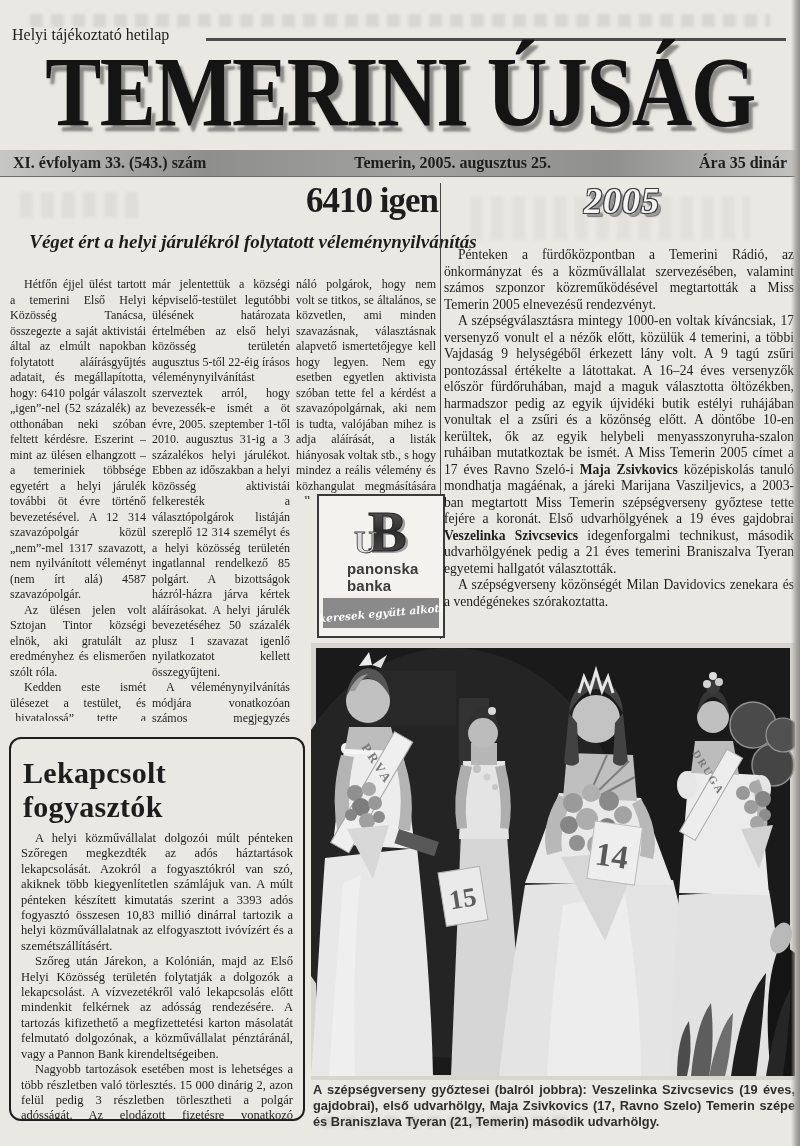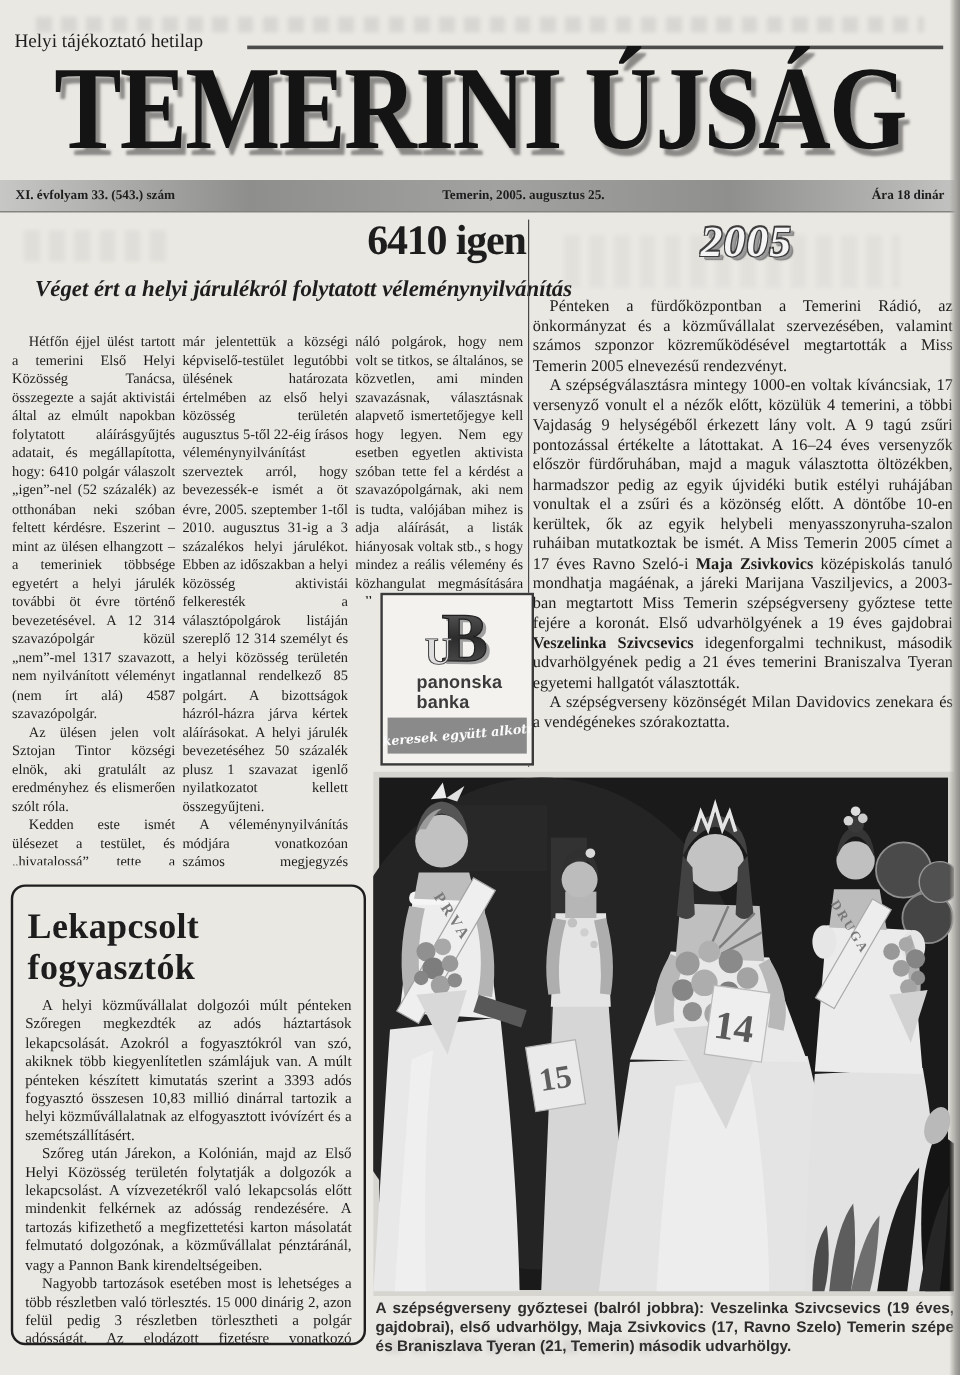--- a/index.html
+++ b/index.html
@@ -12,21 +12,21 @@
   
   .tagline{position:absolute;left:12px;top:26px;font-weight:normal;font-size:16px;}
   .tagline-rule{position:absolute;left:206px;top:38px;width:580px;height:2.5px;background:#4c4c4c;}
   .title{position:absolute;left:0;top:42px;width:800px;text-align:center;font-weight:bold;
          font-size:84px;line-height:1;letter-spacing:-1.5px;color:#141414;
          transform:scaleY(1.18);transform-origin:center top;
          text-shadow:4px 5px 2px rgba(60,60,60,.55);white-space:nowrap;}
   .infobar{position:absolute;left:0;top:150px;width:800px;height:27px;box-sizing:border-box;
            background:linear-gradient(90deg,#c7c7c5,#8e8e8c 26%,#a2a2a0 52%,#8f8f8d 76%,#c3c3c1);
            border-bottom:1px solid #6d6d6b;display:flex;align-items:center;
-           justify-content:space-between;padding:0 13px;font-weight:bold;font-size:11px;}
+           justify-content:space-between;padding:0 13px;font-weight:bold;font-size:16px;}
   
   .headline{position:absolute;left:8px;top:181px;width:430px;text-align:right;
             font-size:35px;font-weight:bold;letter-spacing:-1px;}
   .subhead{position:absolute;left:0;top:231px;width:450px;text-align:center;
            font-size:19px;font-style:italic;font-weight:bold;padding-left:28px;}
   .vrule{position:absolute;left:440px;top:183px;width:1px;height:456px;background:#474747;}
   .col{position:absolute;top:259px;font-size:12px;line-height:15.5px;text-align:justify;overflow:hidden;margin-top:18px;}
   .col p,.missbody p,.outbox p{margin:0;text-indent:14px;}
   .noindent{text-indent:0 !important;}
   #col1{left:10px;width:136px;height:444px;}
@@ -71,21 +71,21 @@
   <div class="ghost" style="left:470px;top:196px;width:280px;height:44px;opacity:.06;"></div>
   <div class="ghost" style="left:20px;top:192px;width:120px;height:26px;opacity:.08;"></div>
   <div class="ghost" style="left:322px;top:1116px;width:250px;height:12px;opacity:.12;"></div>
 
   <div class="tagline">Helyi tájékoztató hetilap</div>
   <div class="tagline-rule"></div>
   <div class="title">TEMERINI ÚJSÁG</div>
   <div class="infobar">
     <span>XI. évfolyam 33. (543.) szám</span>
     <span>Temerin, 2005. augusztus 25.</span>
-    <span>Ára 18 dinár</span>
+    <span>Ára 35 dinár</span>
   </div>
 
   <div class="headline">6410 igen</div>
   <div class="subhead">Véget ért a helyi járulékról folytatott véleménynyilvánítás</div>
   <div class="vrule"></div>
 
   <div class="col" id="col1">
     <p>Hétfőn éjjel ülést tartott a temerini Első Helyi Közösség Tanácsa, összegezte a saját aktivistái által az elmúlt napokban folytatott aláírásgyűjtés adatait, és megállapította, hogy: 6410 polgár válaszolt „igen”-nel (52 százalék) az otthonában neki szóban feltett kérdésre. Eszerint – mint az ülésen elhangzott – a temeriniek többsége egyetért a helyi járulék további öt évre történő bevezetésével. A 12 314 szavazópolgár közül „nem”-mel 1317 szavazott, nem nyilvánított véleményt (nem írt alá) 4587 szavazópolgár.</p>
     <p>Az ülésen jelen volt Sztojan Tintor községi elnök, aki gratulált az eredményhez és elismerően szólt róla.</p>
     <p>Kedden este ismét ülésezet a testület, és „hivatalossá” tette a végeredményt. Erről értesíteni fogja a községi képviselő-testületet, amely azt tudomásul veszi. Mint</p>

